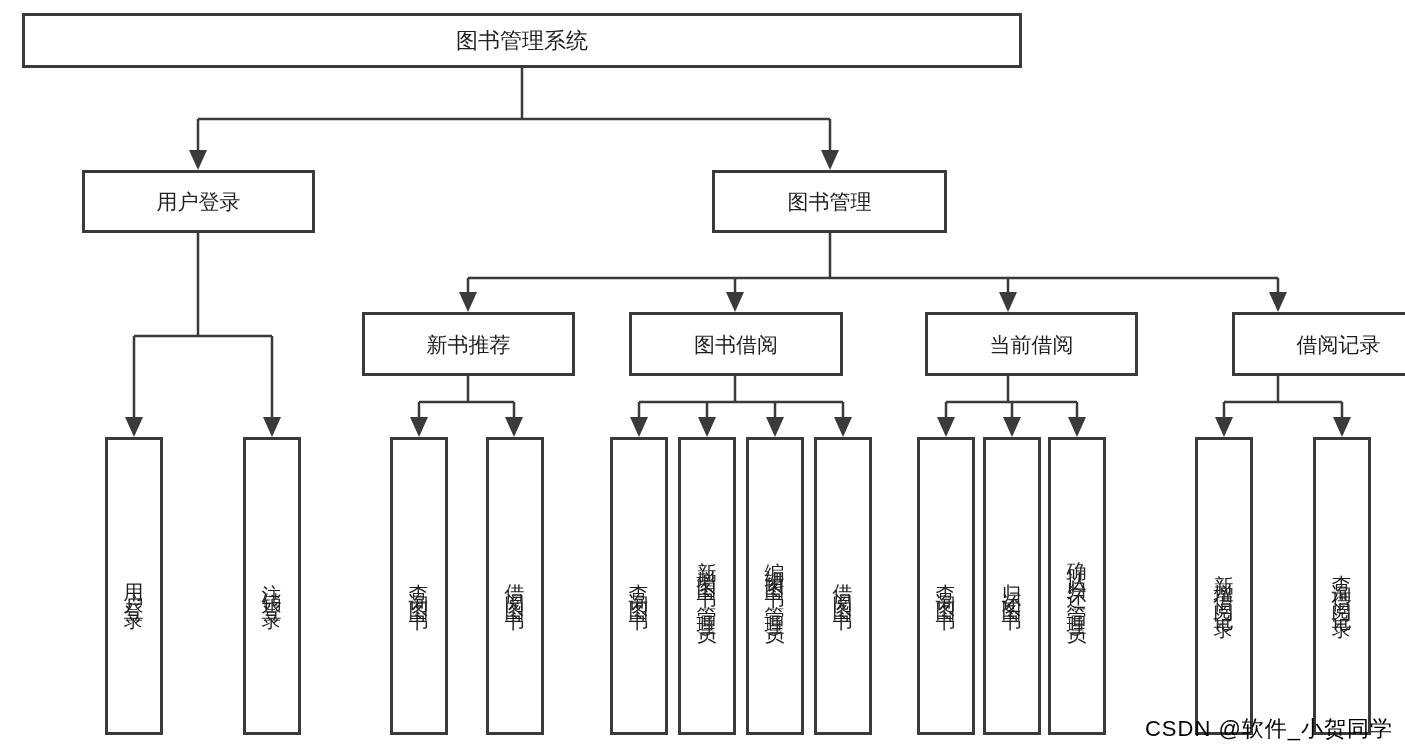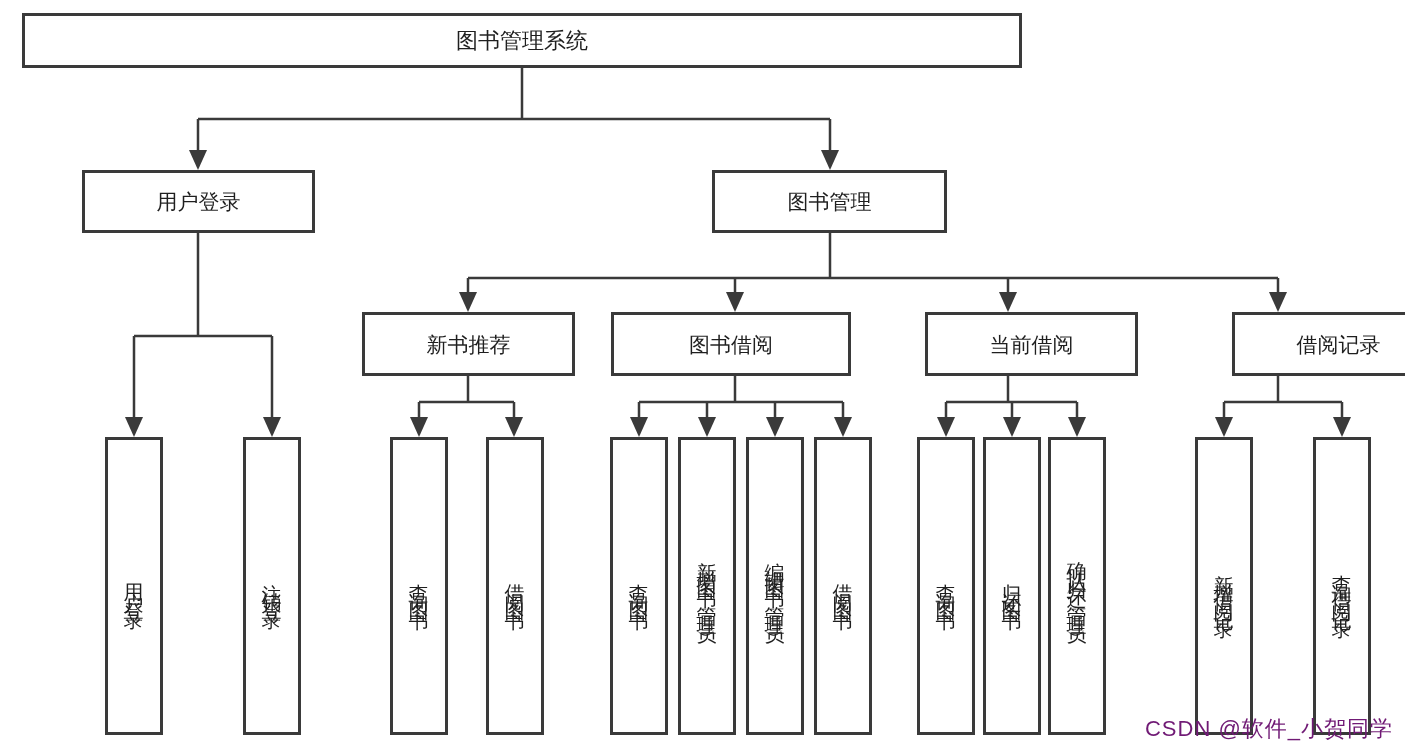--- a/index.html
+++ b/index.html
@@ -34,21 +34,21 @@
     writing-mode:vertical-rl;
     text-orientation:mixed;
     font-size:20px;
     letter-spacing:9px;
     color:#1f1f1f;
   }
   .watermark{
     position:absolute;
     right:12px;top:714px;
     font-size:22px;
-    color:#701a75;
+    color:#000000;
     letter-spacing:1px;
     white-space:nowrap;
   }
 </style>
 </head>
 <body>
 
 <div id="canvas">
 
   <svg id="connectors" viewBox="0 0 1405 747" xmlns="http://www.w3.org/2000/svg" aria-hidden="true">
@@ -101,21 +101,21 @@
   <div class="box l2 l2a">
     <span>用户登录</span>
   </div>
   <div class="box l2 l2b">
     <span>图书管理</span>
   </div>
 
   <div class="box l3" style="left:362px">
     <span>新书推荐</span>
   </div>
-  <div class="box l3" style="left:611px;width:240px">
+  <div class="box l3" style="left:629px;width:214px">
     <span>图书借阅</span>
   </div>
   <div class="box l3" style="left:925px">
     <span>当前借阅</span>
   </div>
   <div class="box l3" style="left:1232px">
     <span>借阅记录</span>
   </div>
 
   <div class="box leaf" style="left:105px">

